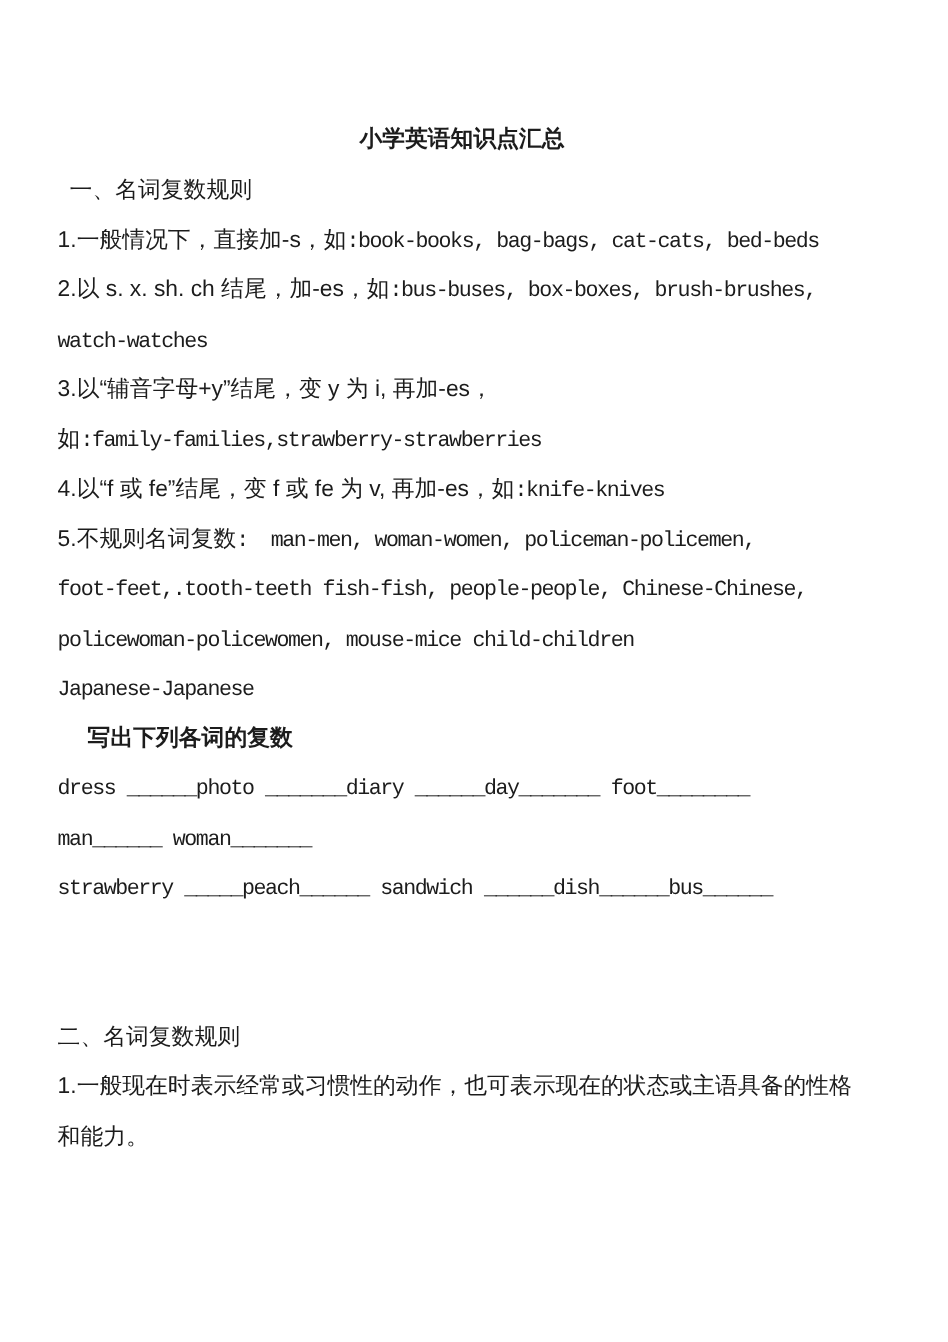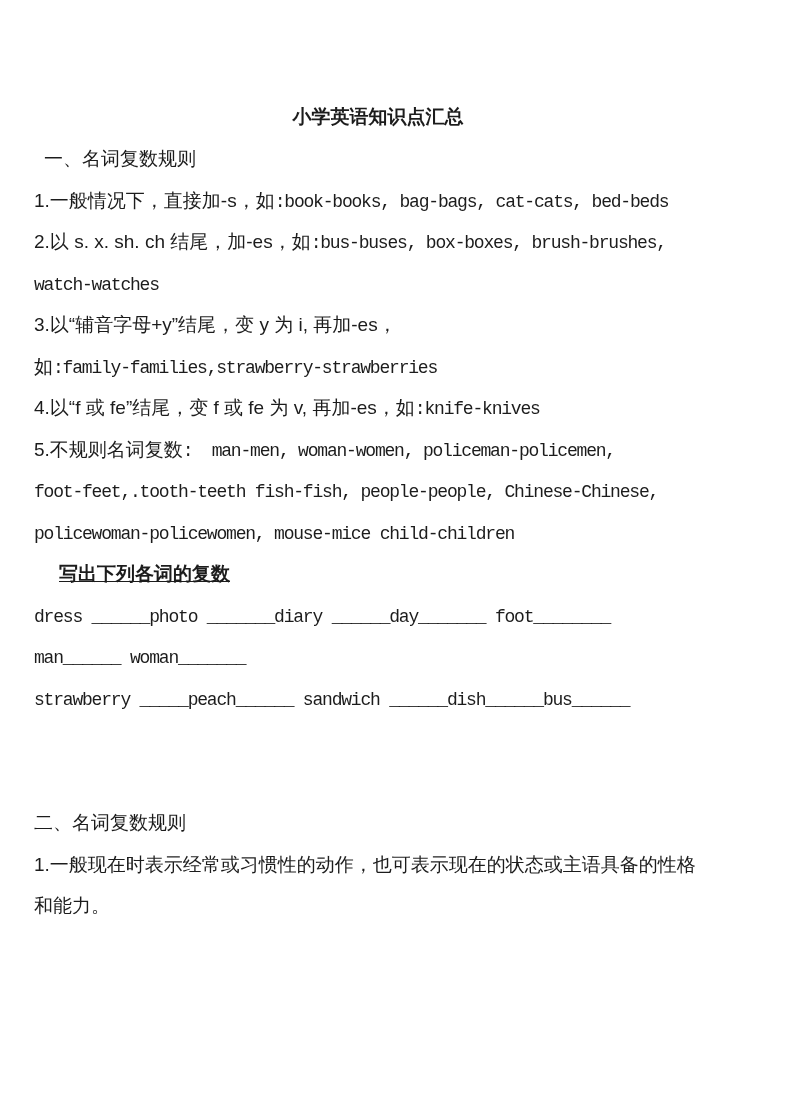--- a/index.html
+++ b/index.html
@@ -9,21 +9,21 @@
   body {
     width: 790px;
     height: 1118px;
     background: #ffffff;
     overflow: hidden;
   }
   .doc {
     box-sizing: border-box;
     width: 790px;
     height: 1118px;
-    padding: 96px 68px 0 34px;
+    padding: 96px 68px 0 48px;
     color: #1c1c1c;
   }
   .title {
     height: 42px;
     line-height: 42px;
     text-align: center;
     font-weight: bold;
     font-size: 19px;
     font-family: "Liberation Sans", sans-serif;
     white-space: pre;
@@ -53,21 +53,22 @@
       <div class="line" style="padding-left: 10px;"><span class="f-cn">一、名词复数规则</span></div>
       <div class="line"><span class="f-sans">1.</span><span class="f-cn">一般情况下，直接加</span><span class="f-sans">-s</span><span class="f-cn">，如</span><span class="f-mono">:book-books, bag-bags, cat-cats, bed-beds</span></div>
       <div class="line"><span class="f-sans">2.</span><span class="f-cn">以 </span><span class="f-sans">s. x. sh. ch</span><span class="f-cn"> 结尾，加</span><span class="f-sans">-es</span><span class="f-cn">，如</span><span class="f-mono">:bus-buses, box-boxes, brush-brushes,</span></div>
       <div class="line"><span class="f-mono">watch-watches</span></div>
       <div class="line"><span class="f-sans">3.</span><span class="f-cn">以“辅音字母</span><span class="f-sans">+y</span><span class="f-cn">”结尾，变 </span><span class="f-sans">y</span><span class="f-cn"> 为 </span><span class="f-sans">i,</span><span class="f-cn"> 再加</span><span class="f-sans">-es</span><span class="f-cn">，</span></div>
       <div class="line"><span class="f-cn">如</span><span class="f-mono">:family-families,strawberry-strawberries</span></div>
       <div class="line"><span class="f-sans">4.</span><span class="f-cn">以“</span><span class="f-sans">f</span><span class="f-cn"> 或 </span><span class="f-sans">fe</span><span class="f-cn">”结尾，变 </span><span class="f-sans">f</span><span class="f-cn"> 或 </span><span class="f-sans">fe</span><span class="f-cn"> 为 </span><span class="f-sans">v,</span><span class="f-cn"> 再加</span><span class="f-sans">-es</span><span class="f-cn">，如</span><span class="f-mono">:knife-knives</span></div>
       <div class="line"><span class="f-sans">5.</span><span class="f-cn">不规则名词复数</span><span class="f-mono">:  man-men, woman-women, policeman-policemen,</span></div>
       <div class="line"><span class="f-mono">foot-feet,.tooth-teeth fish-fish, people-people, Chinese-Chinese,</span></div>
       <div class="line"><span class="f-mono">policewoman-policewomen, mouse-mice child-children</span></div>
-      <div class="line bold" style="padding-left: 25px; text-decoration: underline;"><span class="f-cn">写出下列各词的复数</span></div>
+      <div class="line"><span class="f-mono">Japanese-Japanese</span></div>
+      <div class="line bold" style="padding-left: 25px;"><span class="f-cn">写出下列各词的复数</span></div>
       <div class="line"><span class="f-mono">dress ______photo _______diary ______day_______ foot________</span></div>
       <div class="line"><span class="f-mono">man______ woman_______</span></div>
       <div class="line"><span class="f-mono">strawberry _____peach______ sandwich ______dish______bus______</span></div>
       <div class="line"></div>
       <div class="line"></div>
       <div class="line"><span class="f-cn">二、名词复数规则</span></div>
       <div class="line"><span class="f-sans">1.</span><span class="f-cn">一般现在时表示经常或习惯性的动作，也可表示现在的状态或主语具备的性格</span></div>
       <div class="line"><span class="f-cn">和能力。</span></div>
     </div>
 </div>

